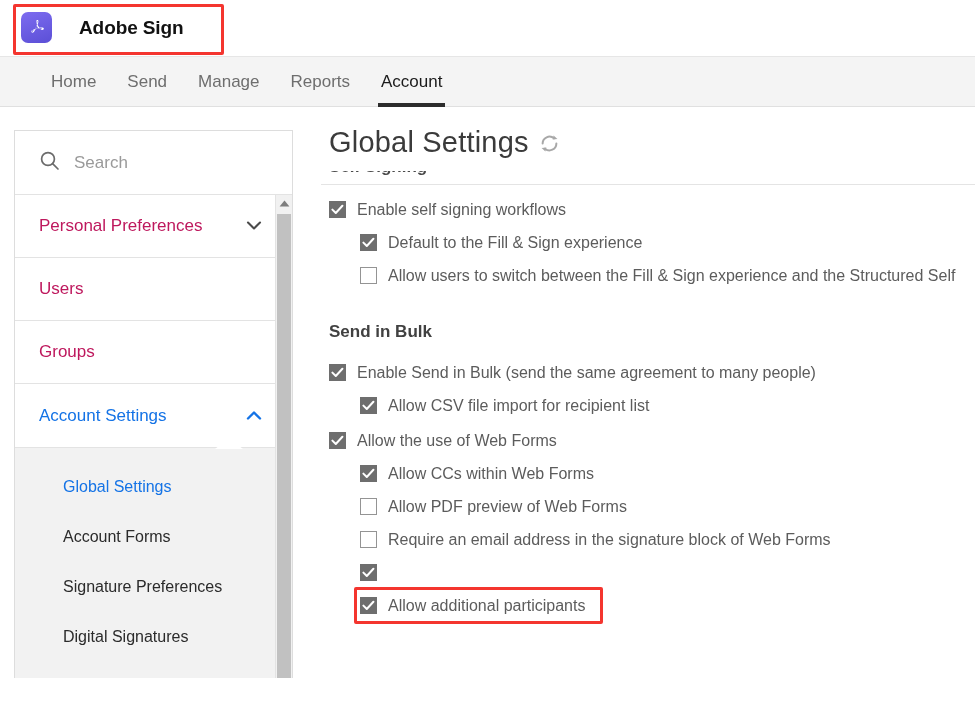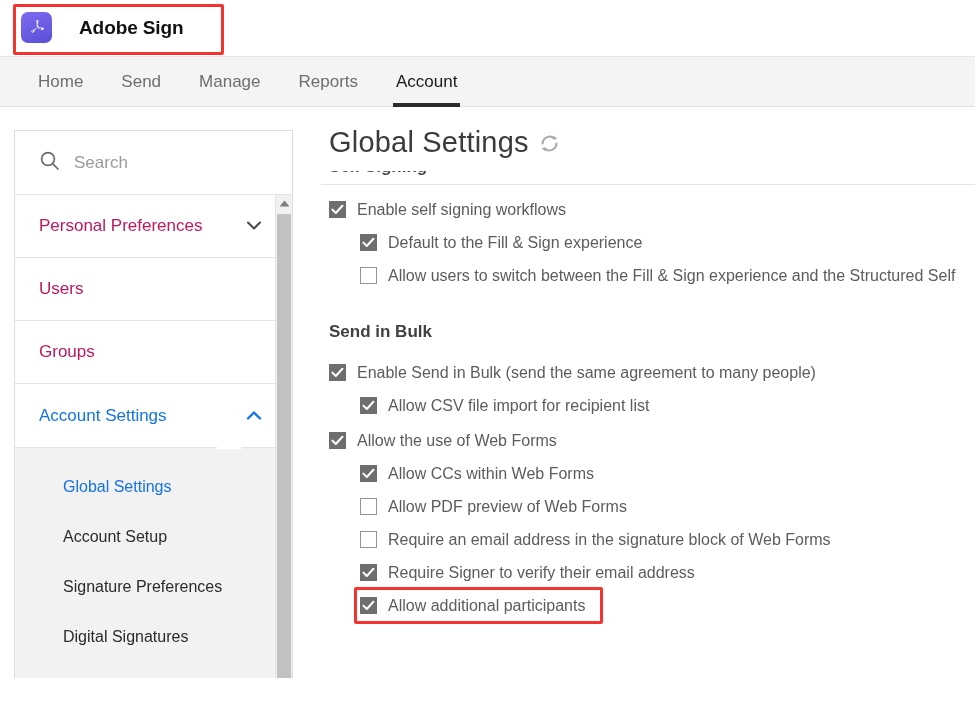--- a/index.html
+++ b/index.html
@@ -65,25 +65,25 @@
   
   .navbar {
     position: absolute;
     left: 0; top: 57px;
     width: 975px; height: 50px;
     background: #f4f4f4;
     border-bottom: 1px solid #e0e0e0;
   }
   .navtabs {
     position: absolute;
-    left: 23px; top: 0;
+    left: 36px; top: 0;
     height: 50px;
     display: flex;
     align-items: center;
-    gap: 8px;
+    gap: 1px;
   }
   .navtab {
     position: relative;
     height: 50px;
     display: flex;
     align-items: center;
     padding: 0 15px;
     font-size: 17px;
     color: #6e6e6e;
     cursor: pointer;
@@ -388,21 +388,21 @@
             <polyline points="2,8.5 8,2.5 14,8.5" fill="none" stroke="#1473e6" stroke-width="2.4" stroke-linecap="round" stroke-linejoin="round"></polyline>
           </svg>
         </span>
       </div>
 
       <div class="subnav">
         <div class="subnav-item active">
             <span>Global Settings</span>
           </div>
         <div class="subnav-item">
-            <span>Account Setup</span>
+            <span>Account Forms</span>
           </div>
         <div class="subnav-item">
             <span>Signature Preferences</span>
           </div>
         <div class="subnav-item">
             <span>Digital Signatures</span>
           </div>
         <div class="subnav-item">
             <span>Report Settings</span>
           </div>
@@ -518,21 +518,20 @@
             <span class="cbox"></span>
             <span class="cb-label">Require an email address in the signature block of Web Forms</span>
           </div>
 
           <div class="cb-row indent-1">
             <span class="cbox checked">
               <svg width="13" height="11" viewBox="0 0 13 11" aria-hidden="true">
                   <polyline points="1.4,5.6 4.8,9 11.4,1.8" fill="none" stroke="#ffffff" stroke-width="2" stroke-linecap="round" stroke-linejoin="round"></polyline>
                 </svg>
             </span>
-            <span class="cb-label">Require Signer to verify their email address</span>
           </div>
 
           <div class="cb-row indent-1 highlighted">
             <span class="cbox checked">
               <svg width="13" height="11" viewBox="0 0 13 11" aria-hidden="true">
                   <polyline points="1.4,5.6 4.8,9 11.4,1.8" fill="none" stroke="#ffffff" stroke-width="2" stroke-linecap="round" stroke-linejoin="round"></polyline>
                 </svg>
             </span>
             <span class="cb-label">Allow additional participants</span>
           </div>

